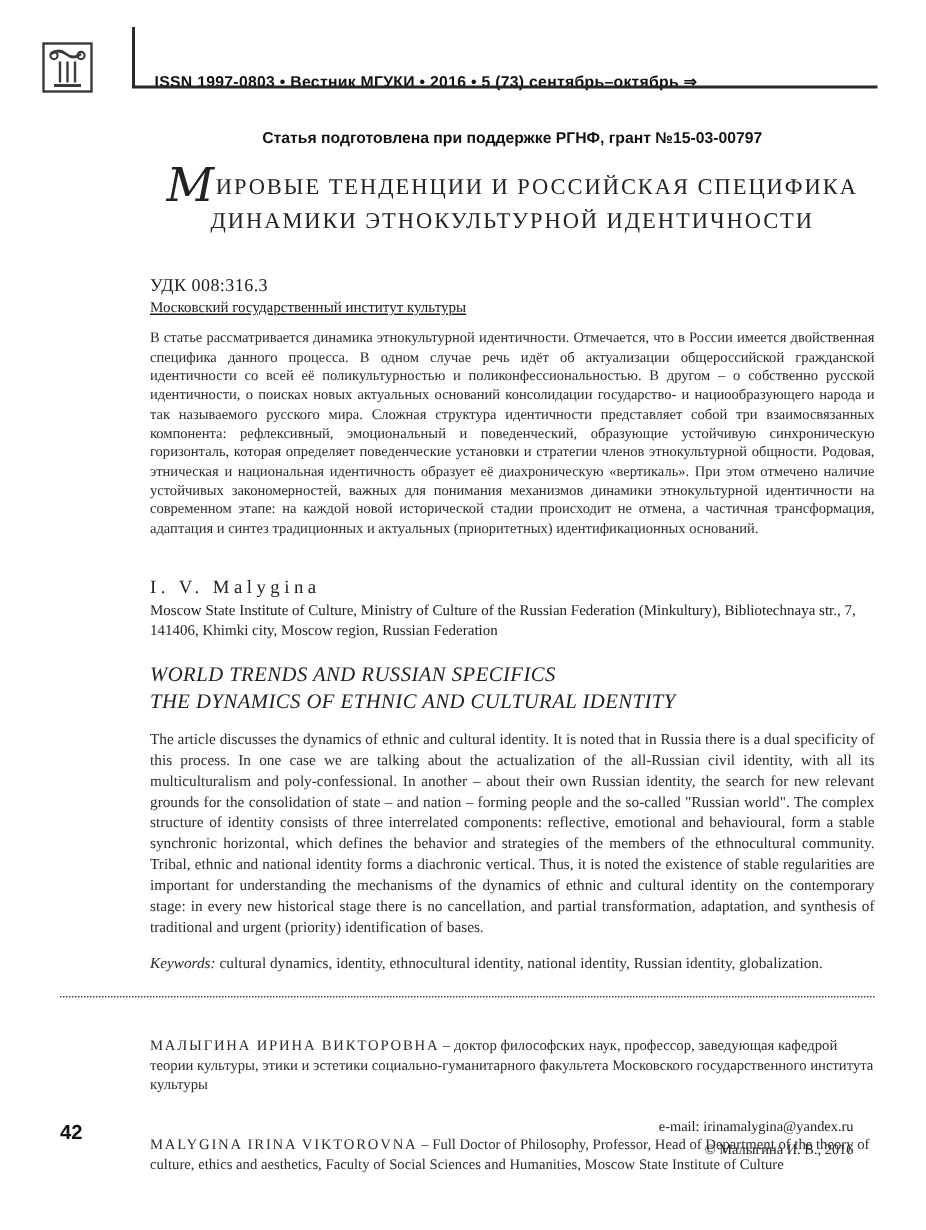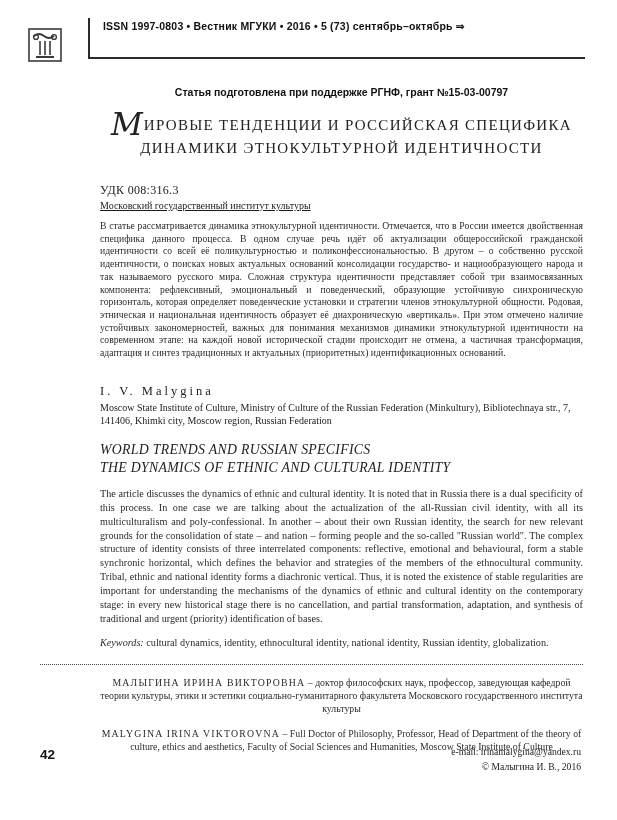--- a/index.html
+++ b/index.html
@@ -7,21 +7,21 @@
     width:617px;height:820px;background:#ffffff;overflow:hidden;
     font-family:"Liberation Serif", serif;color:#1c1c1c;
     -webkit-font-smoothing:antialiased;
   }
   .page{position:relative;width:617px;height:820px;background:#fff;}
 
   
   .logo{position:absolute;left:27px;top:27px;width:36px;height:36px;}
   .header-vline{position:absolute;left:88px;top:18px;height:40px;border-left:2px solid #2a2a2a;}
   .issn{
-    position:absolute;left:103px;top:20px;width:480px;
+    position:absolute;left:103px;top:48px;width:480px;
     font-family:"Liberation Sans",sans-serif;font-weight:bold;font-size:10.5px;
     letter-spacing:0.2px;color:#111;
   }
   .header-rule{position:absolute;left:88px;top:57px;width:497px;border-top:2px solid #2a2a2a;}
 
   
   .content{position:absolute;left:100px;top:82px;width:483px;}
 
   .grant-note{
     text-align:center;font-family:"Liberation Sans",sans-serif;
@@ -48,28 +48,28 @@
   .author-en-name{margin-top:24px;font-size:12.5px;letter-spacing:3px;color:#222;}
   .affil-en{margin-top:2px;font-size:10px;line-height:1.3;}
 
   .title-en{margin-top:14px;font-style:italic;font-size:13.8px;line-height:1.35;letter-spacing:0.3px;color:#222;}
 
   .abstract-en{margin-top:9px;font-size:10.2px;line-height:1.36;text-align:justify;color:#2b2b2b;}
   .keywords-en{font-size:10.2px;line-height:1.36;text-align:justify;color:#2b2b2b;}
 
   .dotted-rule{margin:14px 0 0 -60px;width:543px;border-top:1px dotted #444;height:0;}
 
-  .bio{margin-top:11px;font-size:9.8px;line-height:1.36;text-align:center;color:#2b2b2b;}
+  .bio{margin-top:26px;font-size:9.8px;line-height:1.36;text-align:left;color:#2b2b2b;}
   .bio-name{letter-spacing:1.2px;}
 
   .page-number{
     position:absolute;left:40px;top:747px;
     font-family:"Liberation Sans",sans-serif;font-weight:bold;font-size:13.5px;color:#111;
   }
-  .footer-right{position:absolute;right:36px;top:745px;text-align:right;font-size:9.6px;line-height:1.55;color:#222;}
+  .footer-right{position:absolute;right:48px;top:745px;text-align:right;font-size:9.6px;line-height:1.55;color:#222;}
 </style>
 </head>
 <body>
 
 <div class="page">
 
   <div class="logo">
     <svg viewBox="0 0 36 36" width="36" height="36" aria-hidden="true">
       <rect x="2" y="2" width="32" height="32" fill="none" stroke="#3a3a3a" stroke-width="1.6"></rect>
       <path d="M7 9 q5 -4 10 0 q5 4 10 0" fill="none" stroke="#3a3a3a" stroke-width="1.8"></path>

